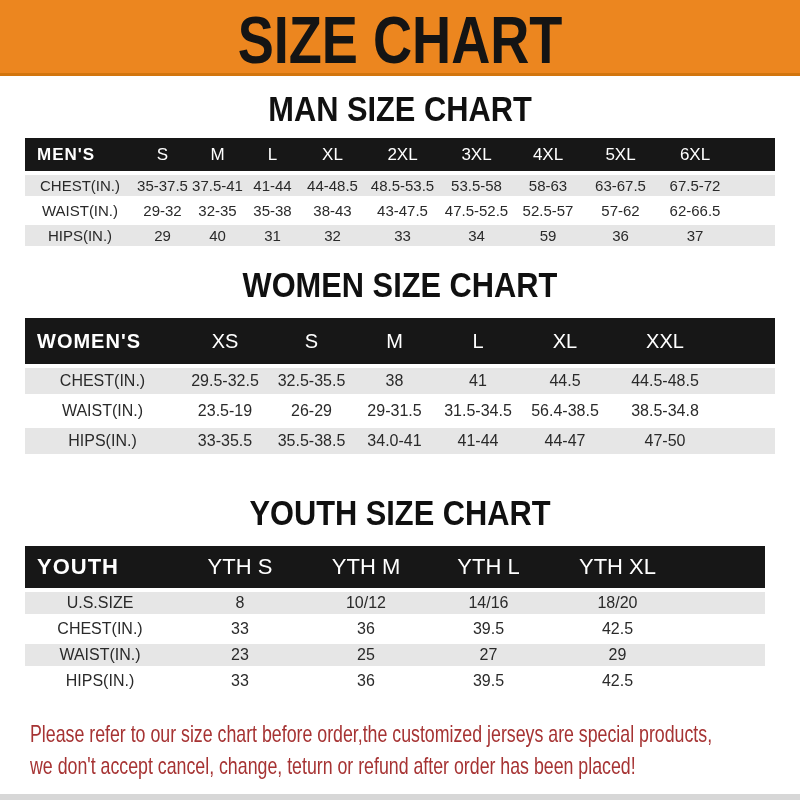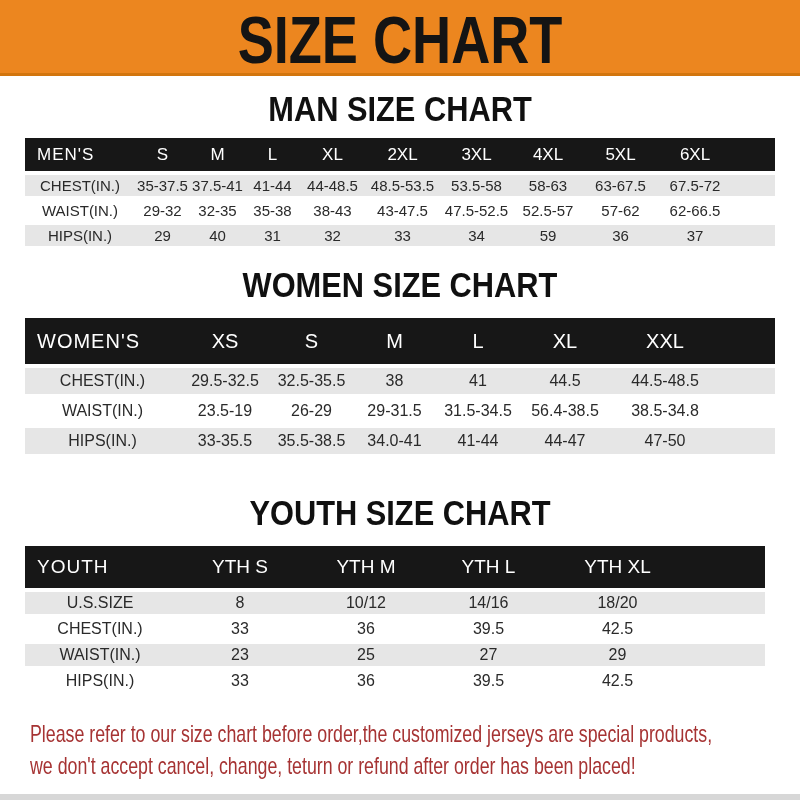--- a/index.html
+++ b/index.html
@@ -56,38 +56,38 @@
     white-space: nowrap;
     overflow: hidden;
     padding: 0;
   }
   tr.head td {
     background: var(--header-bar, #171717);
     color: #ffffff;
   }
   tr.gray td { background: var(--row-alt, #E6E6E6); }
   td.hlabel {
-    font-weight: 400;
+    font-weight: 700;
     text-align: left;
     padding-left: 12px;
   }
   .size-table { margin-left: 25px; }
   
   table.men { width: 750px; margin-top: 6px; }
   table.men tr.head td { height: 33px; font-size: 17px; }
   table.men td.hlabel  { font-size: 22px; letter-spacing: 1px; }
   table.men tr.data td { height: 21px; font-size: 15px; }
   
   table.women { width: 750px; margin-top: 10px; }
   table.women tr.head td { height: 46px; font-size: 20px; }
   table.women td.hlabel  { font-size: 24px; letter-spacing: 1px; }
   table.women tr.data td { height: 26px; font-size: 16px; }
   
   table.youth { width: 740px; margin-top: 10px; }
-  table.youth tr.head td { height: 42px; font-size: 19px; }
+  table.youth tr.head td { height: 42px; font-size: 22px; }
   table.youth td.hlabel  { font-size: 24px; letter-spacing: 1px; }
   table.youth tr.data td { height: 22px; font-size: 16px; }
   
   .notice { margin: 22px 0 0 30px; }
   .notice p {
     margin: 0;
     font-size: 24px;
     line-height: 32px;
     font-weight: 400;
     color: var(--footer-text, #A63333);

